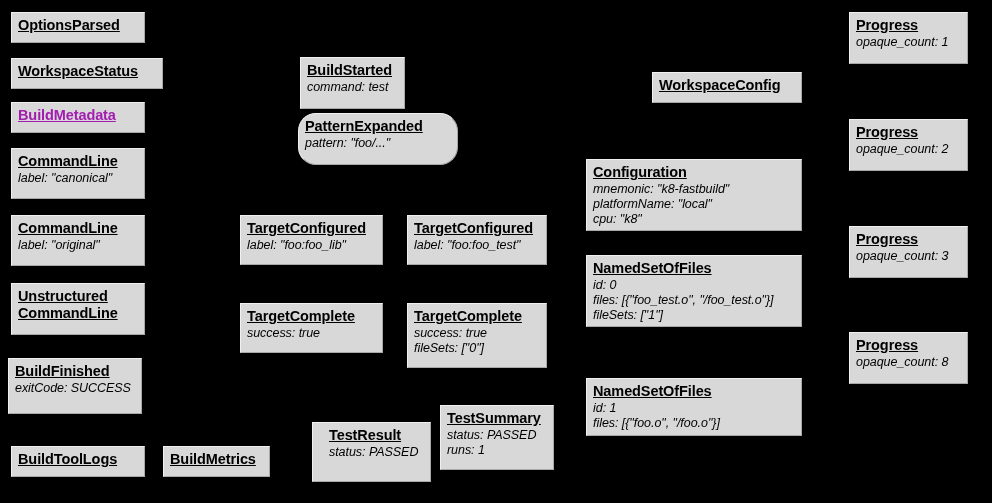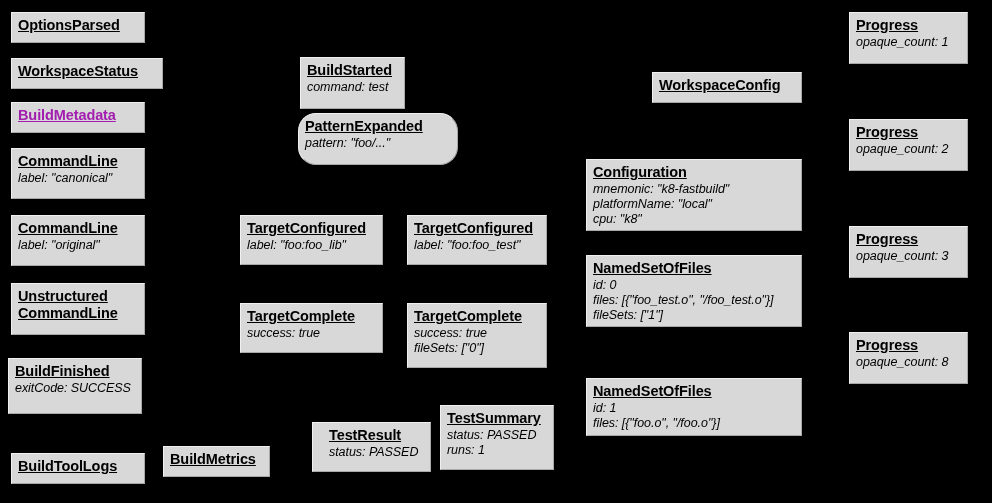--- a/index.html
+++ b/index.html
@@ -79,21 +79,21 @@
     <div class="node" style="left: 11px; top: 283px; width: 134px; height: 52px; background: rgb(216, 216, 216); color: rgb(0, 0, 0);">
       <span class="node-title">Unstructured
 CommandLine</span>
     </div>
     <div class="node" style="left: 8px; top: 350px; width: 134px; height: 56px; background: rgb(216, 216, 216); color: rgb(0, 0, 0); margin-top: 8px;">
       <span class="node-title">BuildFinished</span>
       <span class="node-fields">
         <span class="node-field">exitCode: SUCCESS</span>
       </span>
     </div>
-    <div class="node" style="left: 11px; top: 446px; width: 134px; height: 31px; background: rgb(216, 216, 216); color: rgb(0, 0, 0); margin-top: 7px;">
+    <div class="node" style="left: 11px; top: 446px; width: 134px; height: 31px; background: rgb(216, 216, 216); color: rgb(0, 0, 0);">
       <span class="node-title">BuildToolLogs</span>
     </div>
     <div class="node" style="left: 163px; top: 446px; width: 107px; height: 31px; background: rgb(216, 216, 216); color: rgb(0, 0, 0);">
       <span class="node-title">BuildMetrics</span>
     </div>
     <div class="node" style="left: 300px; top: 12px; width: 105px; height: 52px; background: rgb(216, 216, 216); color: rgb(0, 0, 0); margin-top: 45px;">
       <span class="node-title">BuildStarted</span>
       <span class="node-fields">
         <span class="node-field">command: test</span>
       </span>
@@ -122,21 +122,21 @@
         <span class="node-field">success: true</span>
       </span>
     </div>
     <div class="node" style="left: 407px; top: 303px; width: 140px; height: 65px; background: rgb(216, 216, 216); color: rgb(0, 0, 0);">
       <span class="node-title">TargetComplete</span>
       <span class="node-fields">
         <span class="node-field">success: true</span>
         <span class="node-field">fileSets: ["0"]</span>
       </span>
     </div>
-    <div class="node" style="left: 312px; top: 422px; width: 119px; height: 50px; background: rgb(216, 216, 216); color: rgb(0, 0, 0); padding-left: 16px;">
+    <div class="node" style="left: 312px; top: 422px; width: 119px; height: 60px; background: rgb(216, 216, 216); color: rgb(0, 0, 0); padding-left: 16px;">
       <span class="node-title">TestResult</span>
       <span class="node-fields">
         <span class="node-field">status: PASSED</span>
       </span>
     </div>
     <div class="node" style="left: 440px; top: 405px; width: 114px; height: 65px; background: rgb(216, 216, 216); color: rgb(0, 0, 0);">
       <span class="node-title">TestSummary</span>
       <span class="node-fields">
         <span class="node-field">status: PASSED</span>
         <span class="node-field">runs: 1</span>

